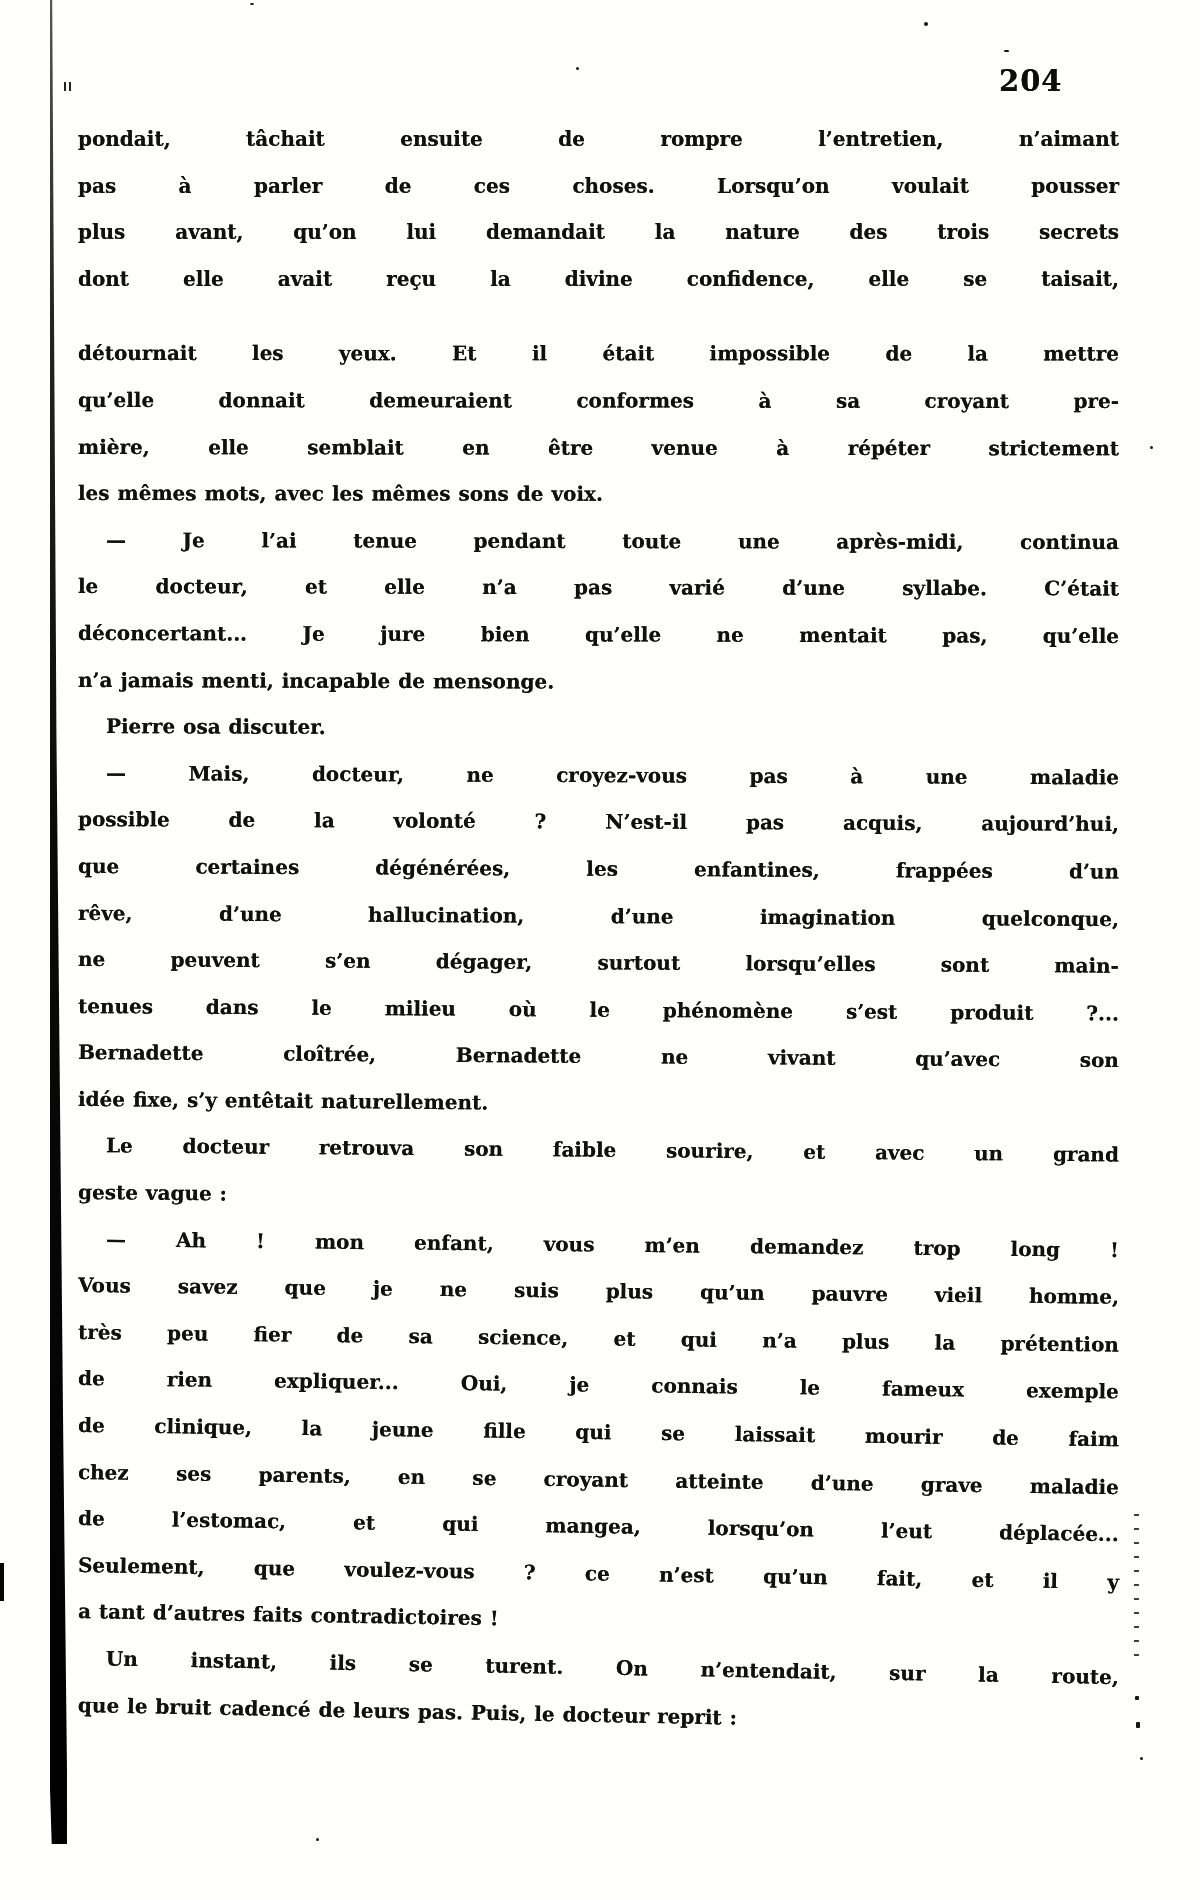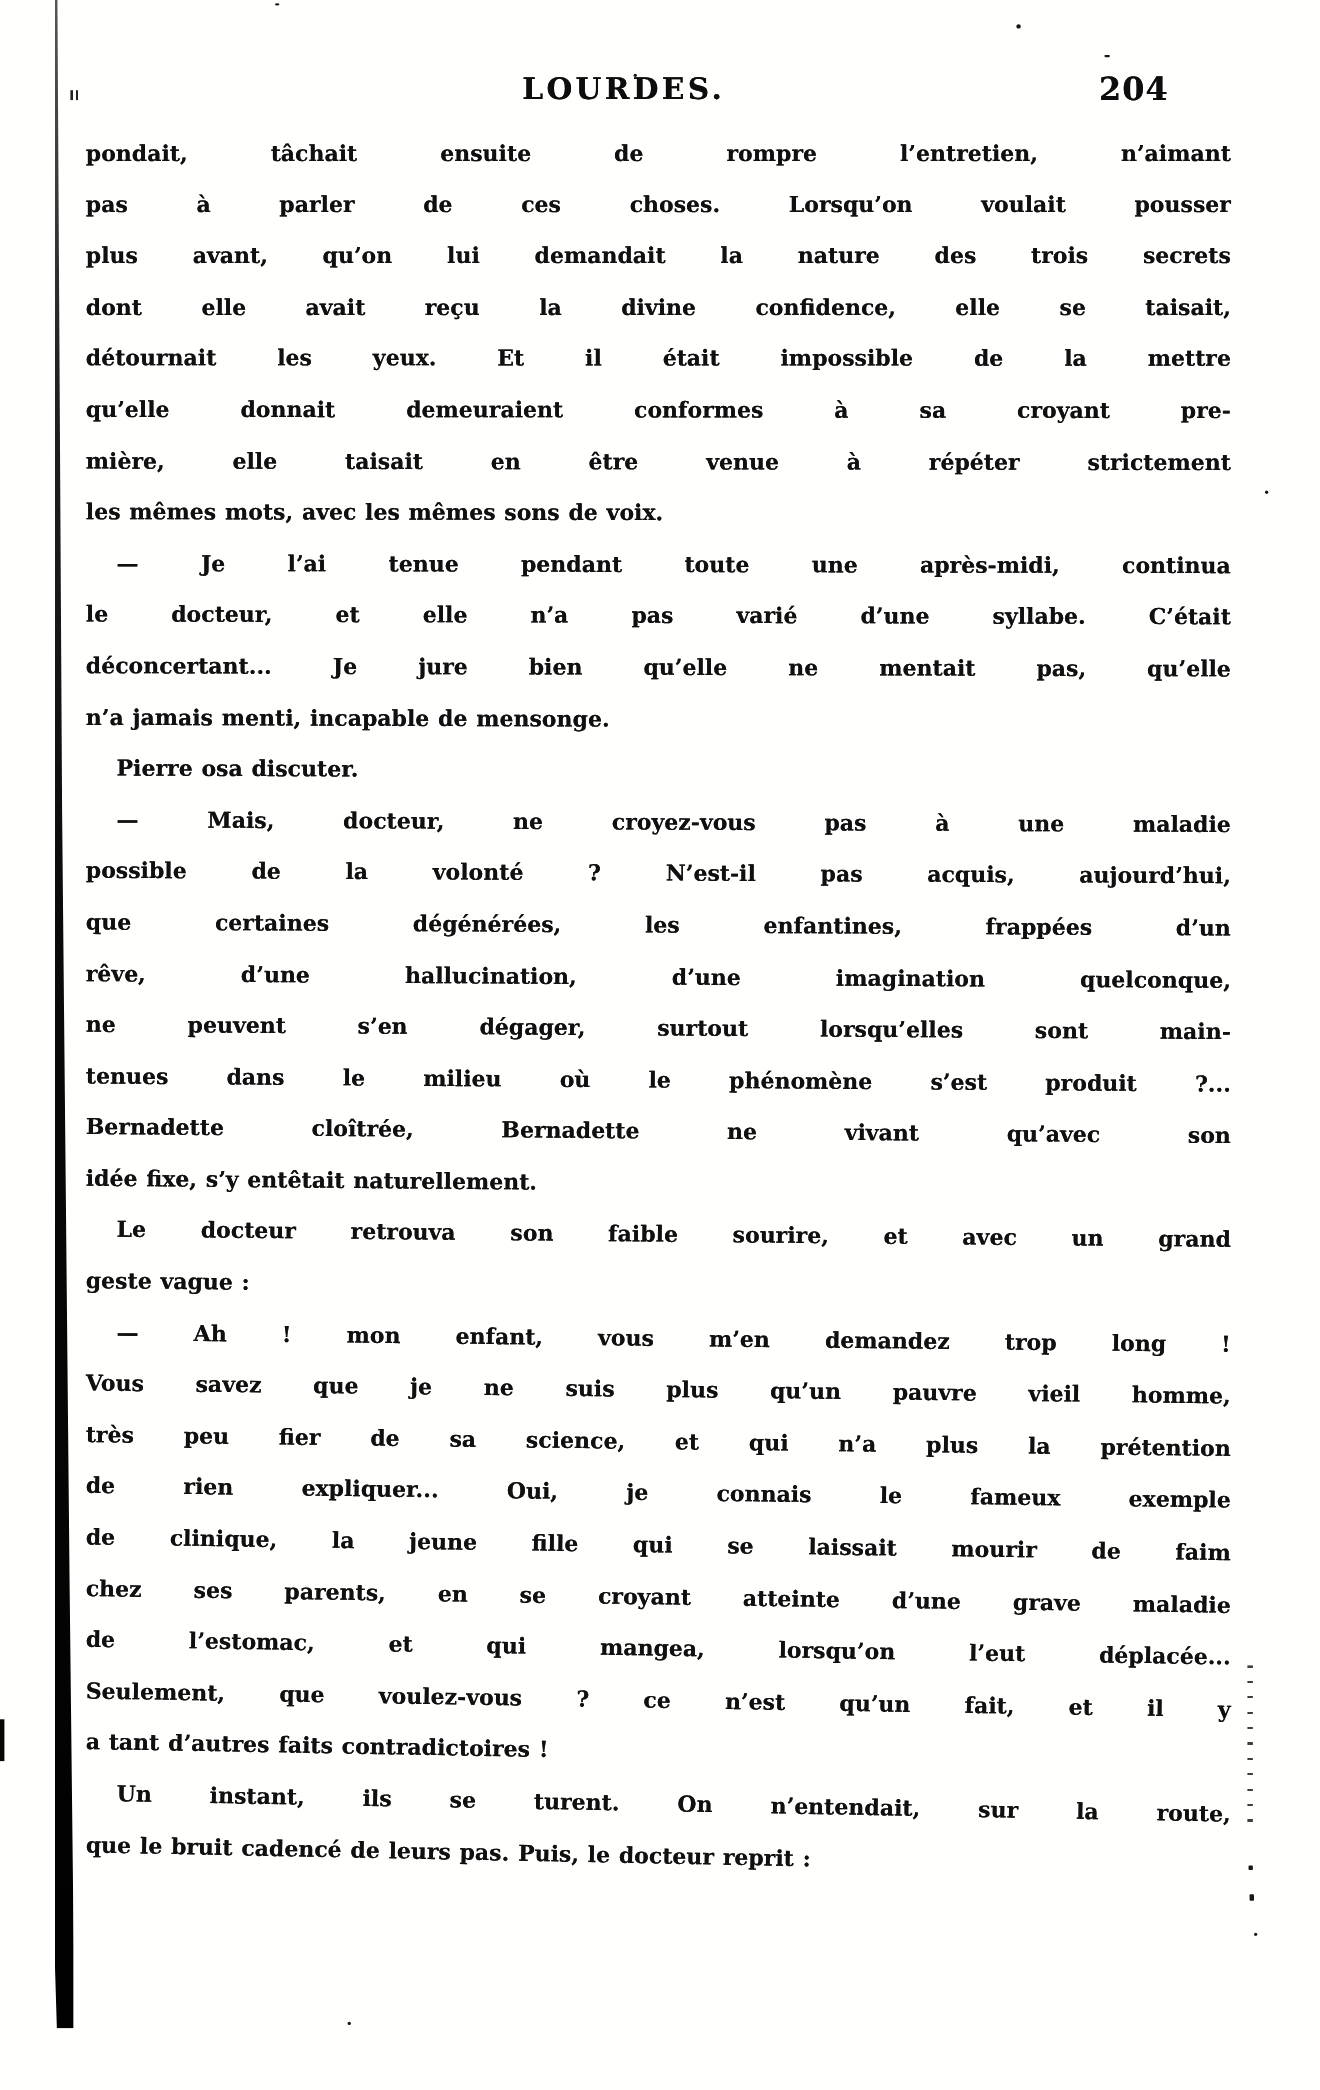--- a/index.html
+++ b/index.html
@@ -73,31 +73,30 @@
   <div class="speck round" style="left:924px;top:22px;width:4px;height:4px;"></div>
   <div class="speck round" style="left:576px;top:67px;width:3px;height:3px;"></div>
   <div class="speck" style="left:1004px;top:50px;width:5px;height:2px;"></div>
   <div class="speck round" style="left:1150px;top:446px;width:3px;height:3px;"></div>
   <div class="speck round" style="left:316px;top:1838px;width:3px;height:3px;"></div>
   <div class="speck" style="left:1135px;top:1696px;width:4px;height:4px;"></div>
   <div class="speck" style="left:1136px;top:1722px;width:4px;height:6px;"></div>
   <div class="speck round" style="left:1140px;top:1757px;width:3px;height:3px;"></div>
   <div class="speck round" style="left:250px;top:3px;width:4px;height:2px;"></div>
 
-  <div class="running-head">LOURDES.</div>
   <div class="folio">204</div>
 
   <div class="text-block">
       <div class="line" style="transform: rotate(0deg);">pondait, tâchait ensuite de rompre l’entretien, n’aimant</div>
       <div class="line" style="transform: rotate(0.003deg);">pas à parler de ces choses. Lorsqu’on voulait pousser</div>
       <div class="line" style="transform: rotate(0.009deg);">plus avant, qu’on lui demandait la nature des trois secrets</div>
       <div class="line" style="transform: rotate(0.018deg);">dont elle avait reçu la divine confidence, elle se taisait,</div>
-      <div class="line" style="transform: rotate(0.029deg);">détournait les yeux. Et il était impossible de la mettre</div>
+      <div class="line" style="transform: rotate(0.029deg); margin-top: 28px;">détournait les yeux. Et il était impossible de la mettre</div>
       <div class="line" style="transform: rotate(0.058deg);">qu’elle donnait demeuraient conformes à sa croyant pre-</div>
-      <div class="line" style="transform: rotate(0.075deg);">mière, elle taisait en être venue à répéter strictement</div>
+      <div class="line" style="transform: rotate(0.075deg);">mière, elle semblait en être venue à répéter strictement</div>
       <div class="line last" style="transform: rotate(0.094deg);">les mêmes mots, avec les mêmes sons de voix.</div>
       <div class="line indent" style="transform: rotate(0.115deg);">— Je l’ai tenue pendant toute une après-midi, continua</div>
       <div class="line" style="transform: rotate(0.137deg);">le docteur, et elle n’a pas varié d’une syllabe. C’était</div>
       <div class="line" style="transform: rotate(0.162deg);">déconcertant... Je jure bien qu’elle ne mentait pas, qu’elle</div>
       <div class="line last" style="transform: rotate(0.187deg);">n’a jamais menti, incapable de mensonge.</div>
       <div class="line indent last" style="transform: rotate(0.215deg);">Pierre osa discuter.</div>
       <div class="line indent" style="transform: rotate(0.243deg);">— Mais, docteur, ne croyez-vous pas à une maladie</div>
       <div class="line" style="transform: rotate(0.274deg);">possible de la volonté ? N’est-il pas acquis, aujourd’hui,</div>
       <div class="line" style="transform: rotate(0.305deg);">que certaines dégénérées, les enfantines, frappées d’un</div>
       <div class="line" style="transform: rotate(0.339deg);">rêve, d’une hallucination, d’une imagination quelconque,</div>

